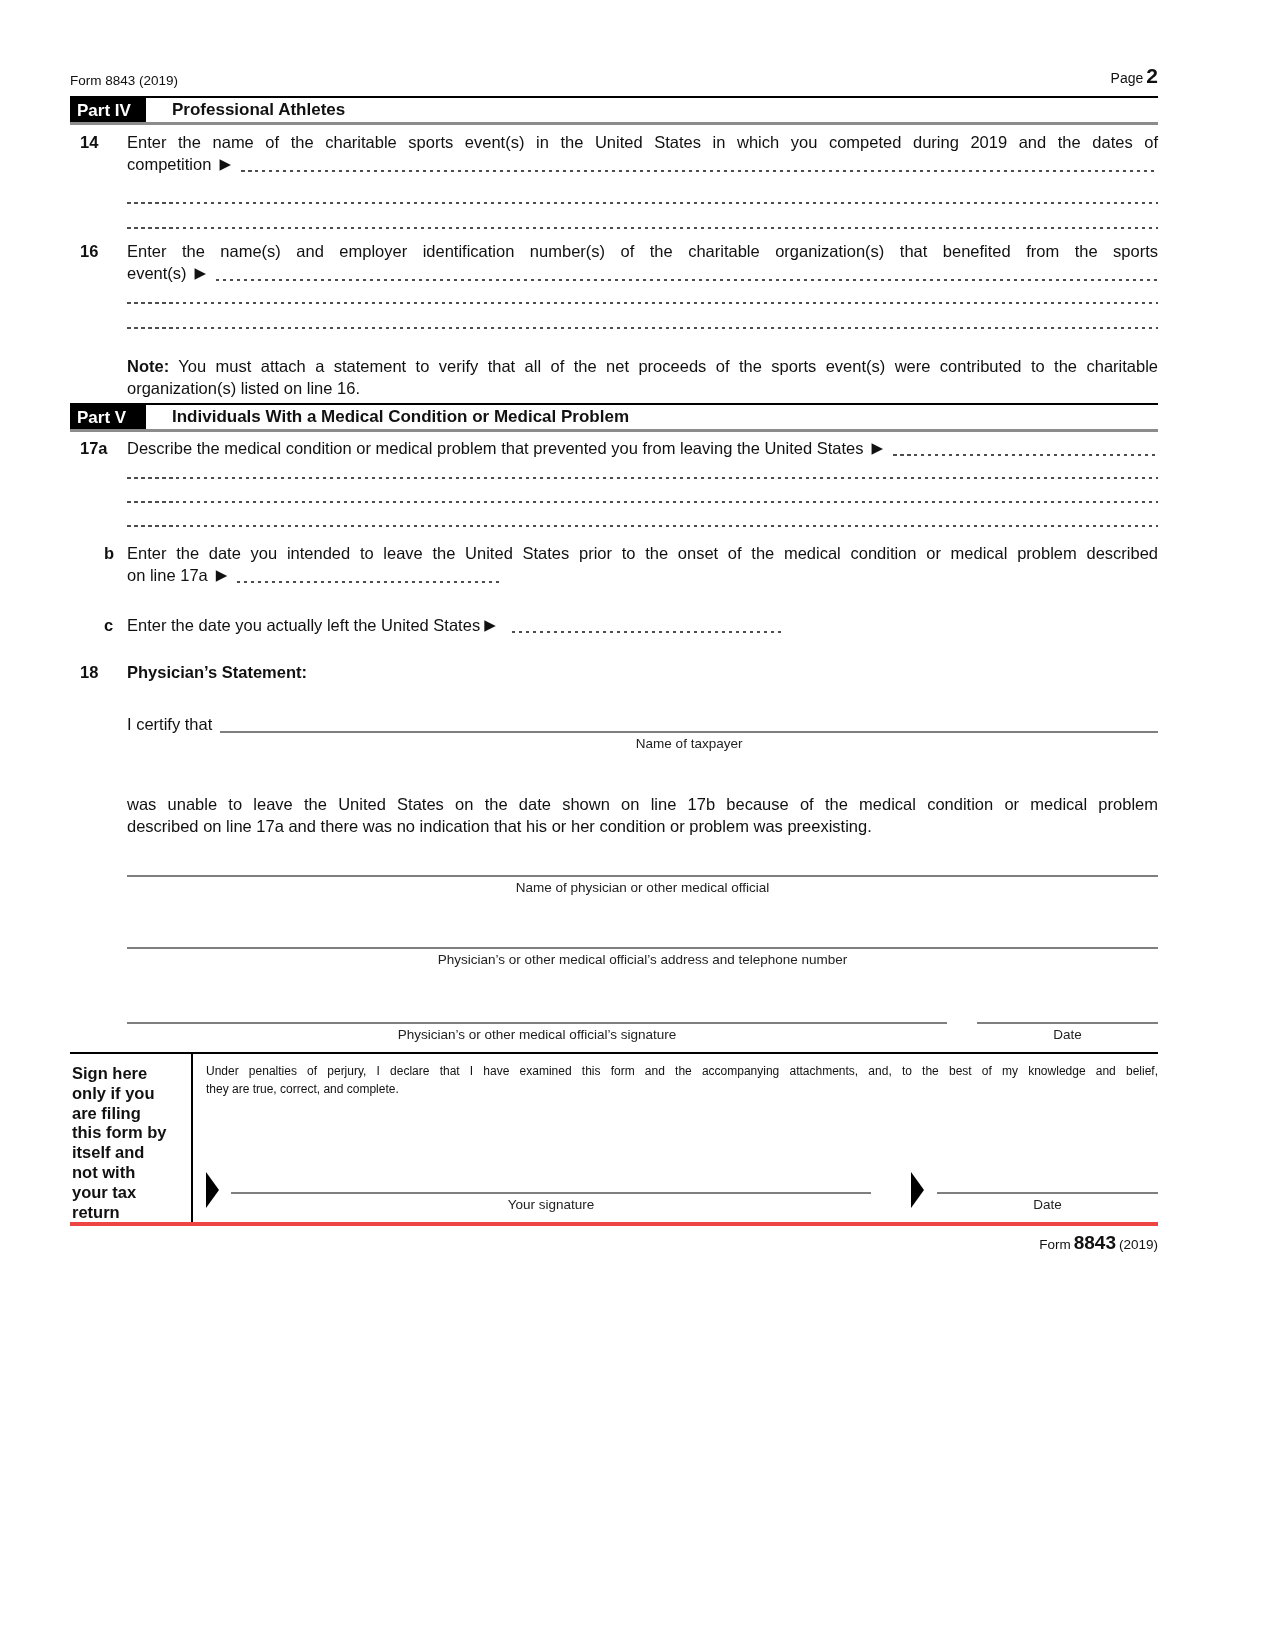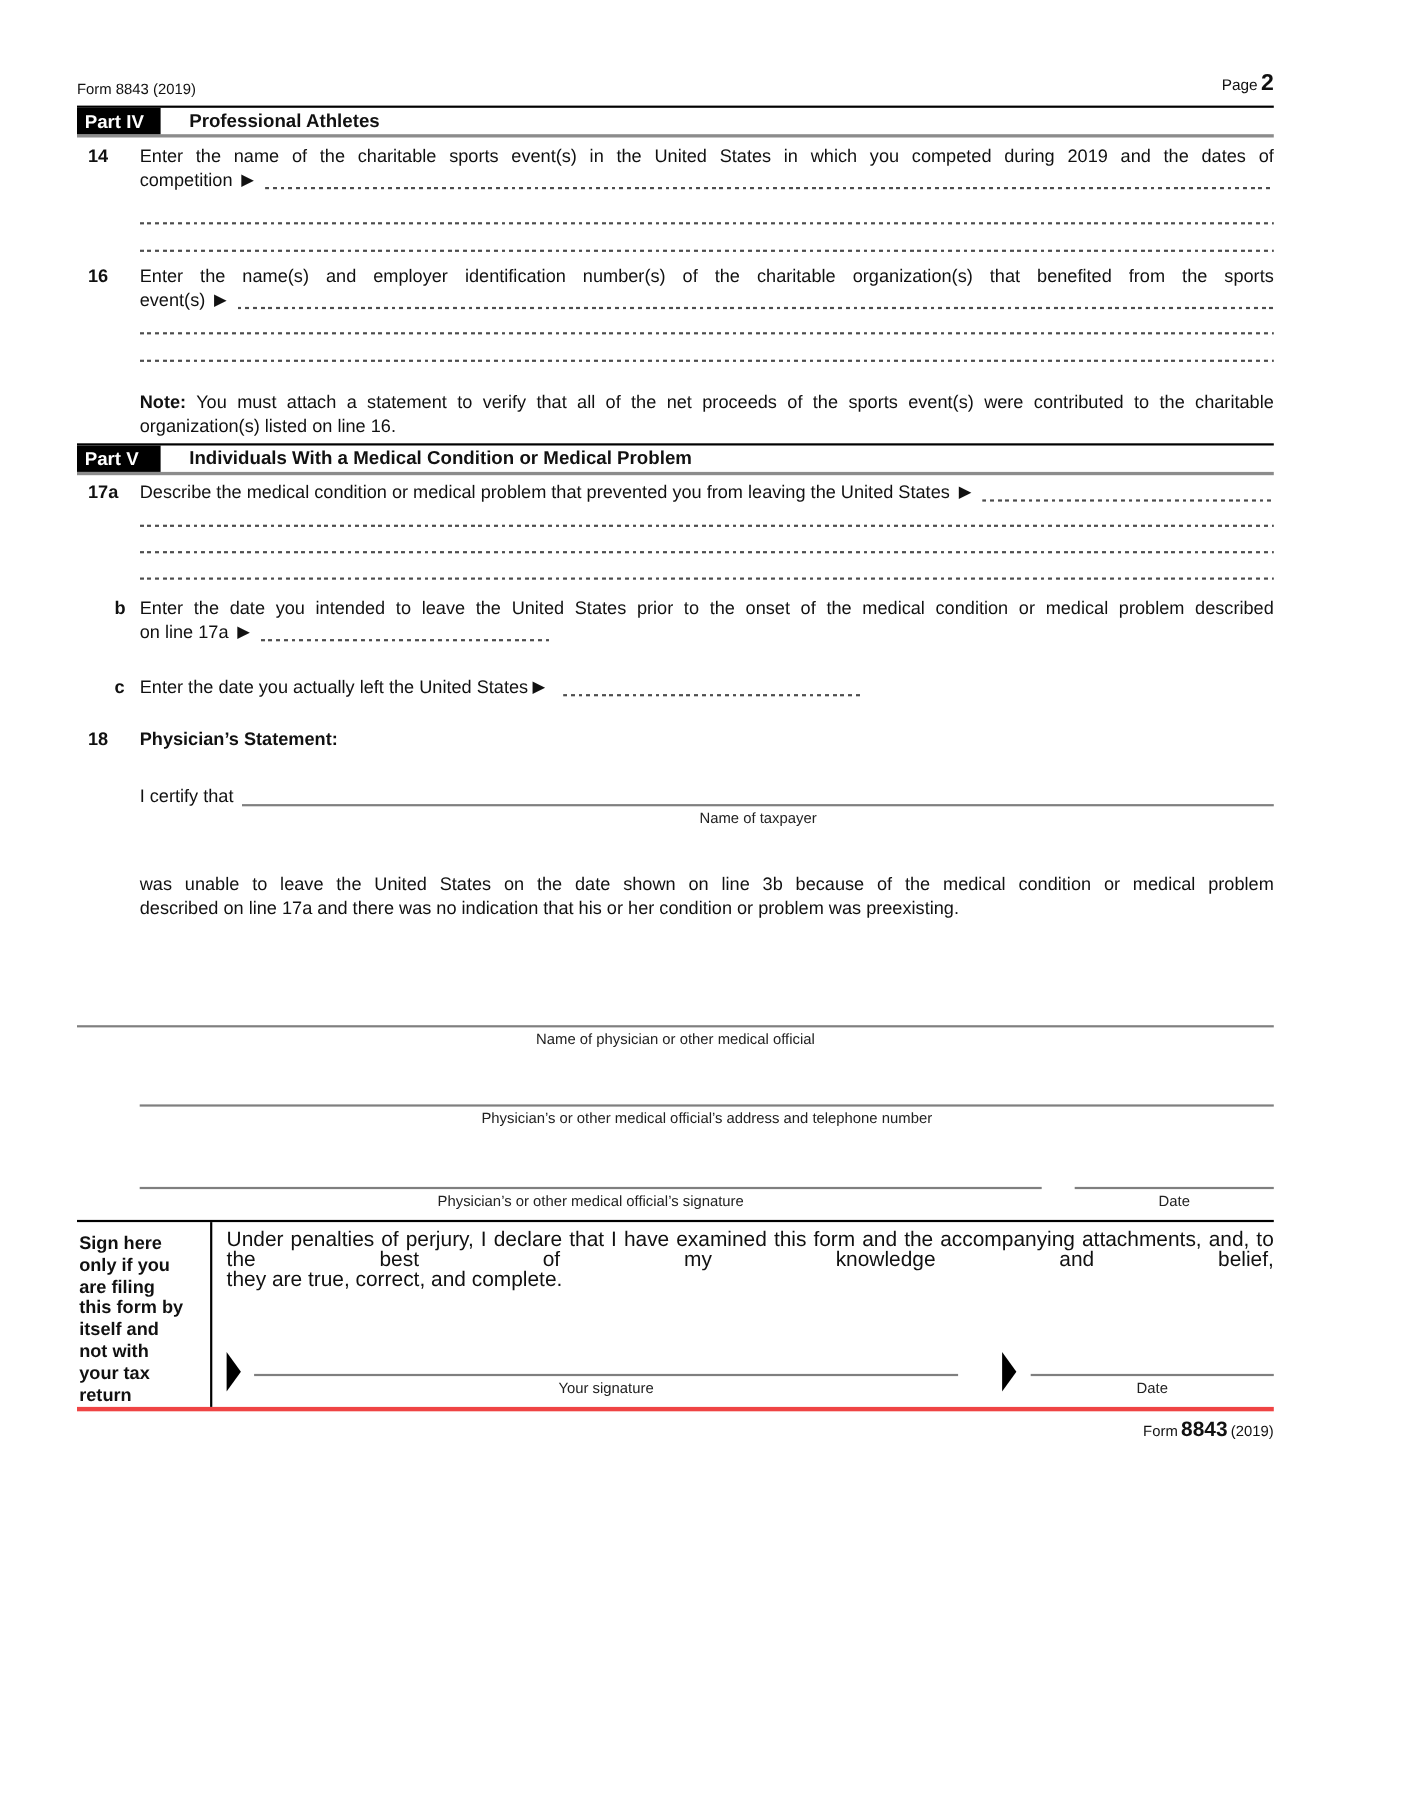--- a/index.html
+++ b/index.html
@@ -63,21 +63,21 @@
     min-height:168px;
   }
   .sign-side {
     flex:0 0 123px;
     border-right:2px solid #000;
     font-weight:700; font-size:16.5px; line-height:19.8px;
     padding:10px 2px 0 2px;
     white-space:pre-line;
   }
   .sign-main { flex:1; padding:8px 0 8px 13px; display:flex; flex-direction:column; justify-content:space-between; }
-  .perjury { font-size:19px; line-height:18px; }
+  .perjury { font-size:12px; line-height:18px; }
   .sign-lines { display:flex; align-items:flex-end;justify-content:space-between; }
   .tri {
     width:0; height:0;
     border-top:18px solid transparent;
     border-bottom:18px solid transparent;
     border-left:13px solid #000;
     margin-bottom:6px;
   }
   .sigcol { display:flex; flex-direction:column; }
   .sigcol .sline { height:0; }
@@ -190,26 +190,26 @@
       <div class="fillcol">
         <div class="sline sline-h"></div>
         <div class="minilabel">Name of taxpayer</div>
       </div>
     </div>
   </div>
 
   <div class="item" style="margin-top:40px;">
     <div class="num"></div>
     <div class="content">
-      <div class="jl">was unable to leave the United States on the date shown on line 3b because of the medical condition or medical problem</div>
+      <div class="jl">was unable to leave the United States on the date shown on line 17b because of the medical condition or medical problem</div>
       <div>described on line 17a and there was no indication that his or her condition or problem was preexisting.</div>
     </div>
   </div>
 
-  <div class="item" style="margin-top:38px;flex-direction:column;">
+  <div class="item" style="margin-top:38px;">
     <div class="num"></div>
     <div class="content">
       <div class="linelabel">
         <div class="minilabel">Name of physician or other medical official</div>
       </div>
     </div>
   </div>
 
   <div class="item" style="margin-top:50px;">
     <div class="num"></div>

